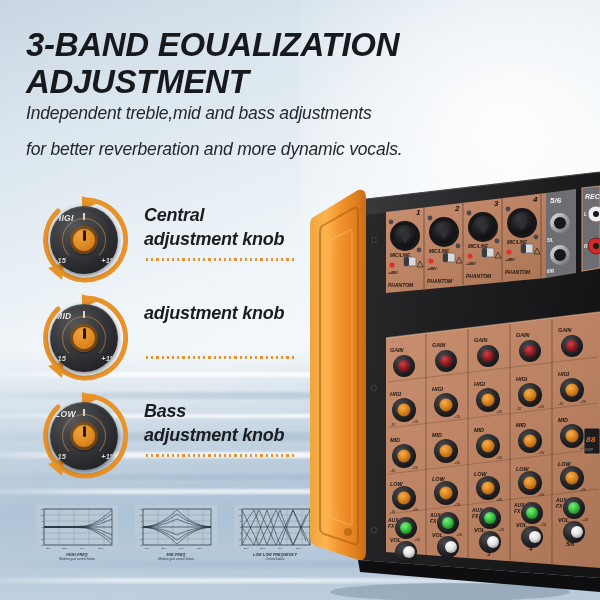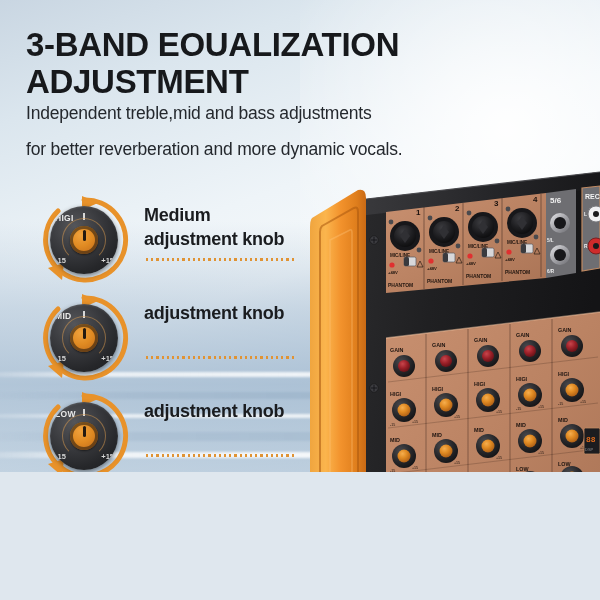--- a/index.html
+++ b/index.html
@@ -7,24 +7,25 @@
   body {
     font-family: "Liberation Sans", sans-serif;
     overflow: hidden;
     position: relative;
     background: #dfe7ee;
   }
 
   
   #stage {
     position: absolute; inset: 0;
-    width: 600px; height: 472px;
+    width: 600px; height: 600px;
     overflow: hidden;
     background:
       linear-gradient(160deg, #c9d6e2 0%, #dbe6ee 18%, #eef4f8 42%, #f4f8fa 55%, #dde7ef 72%, #cdd9e4 100%);
+    font-style: italic;
   }
   .bg-glow {
     position: absolute;
     left: 300px; top: -60px; width: 460px; height: 420px;
     background: radial-gradient(ellipse at 45% 45%, rgba(255,255,255,0.95) 0%, rgba(255,255,255,0.35) 45%, rgba(255,255,255,0) 72%);
     pointer-events: none;
   }
   .bg-lower {
     position: absolute; left: 0; bottom: 0; width: 600px; height: 250px;
     background: linear-gradient(180deg, rgba(176,196,214,0) 0%, rgba(168,190,211,0.55) 35%, rgba(156,181,205,0.75) 65%, rgba(172,194,214,0.6) 100%);
@@ -161,21 +162,21 @@
       <div class="knob">
         <span class="band-label">HIGI</span>
         <span class="tick-c"></span>
         <span class="ring"></span>
         <span class="cap"></span>
         <span class="val-l">-15</span>
         <span class="val-r">+15</span>
       </div>
     </div>
     <div class="label">
-      <div class="ln">Medium</div>
+      <div class="ln">Central</div>
       <div class="ln">adjustment knob</div>
     </div>
     <div class="dots"></div>
   </div>
 
   <div class="callout" style="top:290px;">
     <div class="knob-wrap">
       <svg class="rot-arrow" viewBox="0 0 96 96">
         <path d="M48 8 A40 40 0 1 1 22 19" fill="none" stroke="#e8922a" stroke-width="5" stroke-linecap="round"></path>
         <path d="M46 4 L62 11 L46 18 Z" fill="#e8922a"></path>
@@ -206,20 +207,21 @@
       <div class="knob">
         <span class="band-label">LOW</span>
         <span class="tick-c"></span>
         <span class="ring"></span>
         <span class="cap"></span>
         <span class="val-l">-15</span>
         <span class="val-r">+15</span>
       </div>
     </div>
     <div class="label">
+      <div class="ln">Bass</div>
       <div class="ln">adjustment knob</div>
     </div>
     <div class="dots"></div>
   </div>
 
   <div id="eq-figures">
 
     <div class="eq-fig" style="left:0px;">
       <svg class="plot" viewBox="0 0 82 46">
         <rect x="0" y="0" width="82" height="46" fill="#b9c9d8"></rect>

